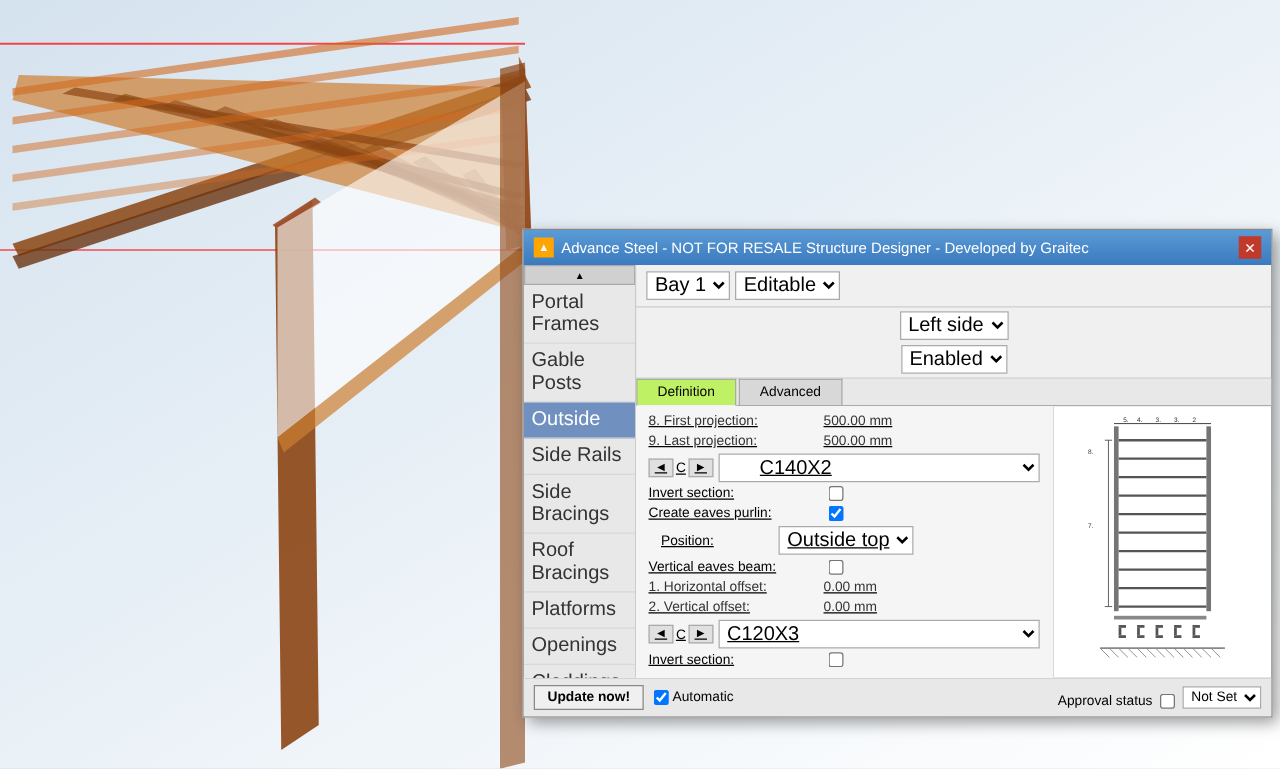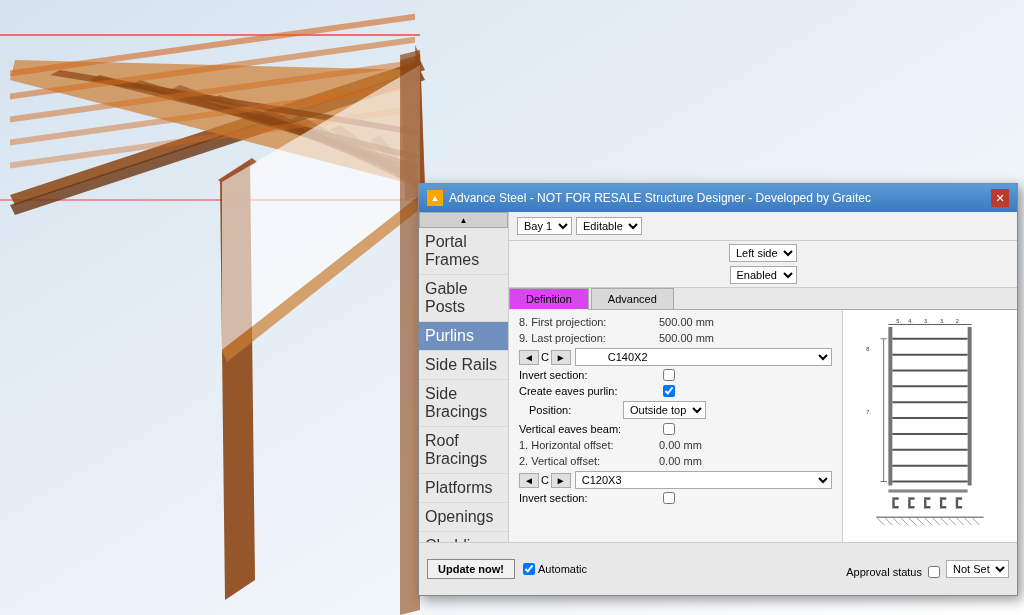--- a/index.html
+++ b/index.html
@@ -138,21 +138,21 @@
     .selectors-row2 {
       padding: 3px 8px;
       display: flex;
       gap: 4px;
       align-items: center;
       border-bottom: 1px solid #ccc;
       flex-direction: column;
     }
 
     select {
-      font-size: 11px;
+      font-size: 16px;
       padding: 1px 2px;
       border: 1px solid #aaa;
       background: white;
     }
 
     
     .tabs-row {
       display: flex;
       border-bottom: 1px solid #aaa;
       background: #e8e8e8;
@@ -162,21 +162,21 @@
       padding: 4px 16px;
       cursor: pointer;
       border: 1px solid #aaa;
       border-bottom: none;
       background: #d8d8d8;
       font-size: 11px;
       margin-right: 2px;
     }
 
     .tab.active {
-      background: #d946ef;
+      background: #bef264;
       border-bottom: 1px solid #f0f0f0;
       margin-bottom: -1px;
     }
 
     
     .form-content {
       padding: 6px 10px;
       flex: 1;
       overflow-y: auto;
       background: #f5f5f5;
@@ -249,21 +249,21 @@
       padding: 5px;
     }
 
     .diagram-panel svg {
       width: 100%;
       height: 100%;
     }
 
     
     .dialog-footer {
-      padding: 16px 8px;
+      padding: 5px 8px;
       display: flex;
       align-items: center;
       gap: 8px;
       border-top: 1px solid #ccc;
       background: #e8e8e8;
     }
 
     .update-btn {
       background: #f0f0f0;
       border: 1px solid #888;
@@ -372,21 +372,21 @@
     </div>
     <button class="dialog-close-btn">✕</button>
   </div>
 
   <div class="dialog-body">
 
     <div class="sidebar">
       <div class="sidebar-scroll-up">▲</div>
       <div class="sidebar-item">Portal Frames</div>
       <div class="sidebar-item">Gable Posts</div>
-      <div class="sidebar-item active">Purlins</div>
+      <div class="sidebar-item active">Outside</div>
       <div class="sidebar-item">Side Rails</div>
       <div class="sidebar-item">Side Bracings</div>
       <div class="sidebar-item">Roof Bracings</div>
       <div class="sidebar-item">Platforms</div>
       <div class="sidebar-item">Openings</div>
       <div class="sidebar-item">Claddings</div>
       <div class="sidebar-item">Library</div>
       <div class="sidebar-scroll-down">▼</div>
 
       <div style="display:flex;align-items:center;padding:2px;background:#d8d8d8;border-top:1px solid #bbb;">
@@ -413,21 +413,21 @@
         <select>
           <option>Enabled</option>
         </select>
       </div>
 
       <div class="tabs-row">
         <div class="tab active">Definition</div>
         <div class="tab">Advanced</div>
       </div>
 
-      <div style="display:flex;flex:1;overflow:hidden;">
+      <div style="display:flex;flex:1;overflow:hidden;text-decoration:underline;">
 
         <div class="form-content">
 
           <div class="form-row">
             <span class="form-label">8.  First projection:</span>
             <span class="form-value">500.00 mm</span>
           </div>
           <div class="form-row">
             <span class="form-label">9.  Last projection:</span>
             <span class="form-value">500.00 mm</span>

